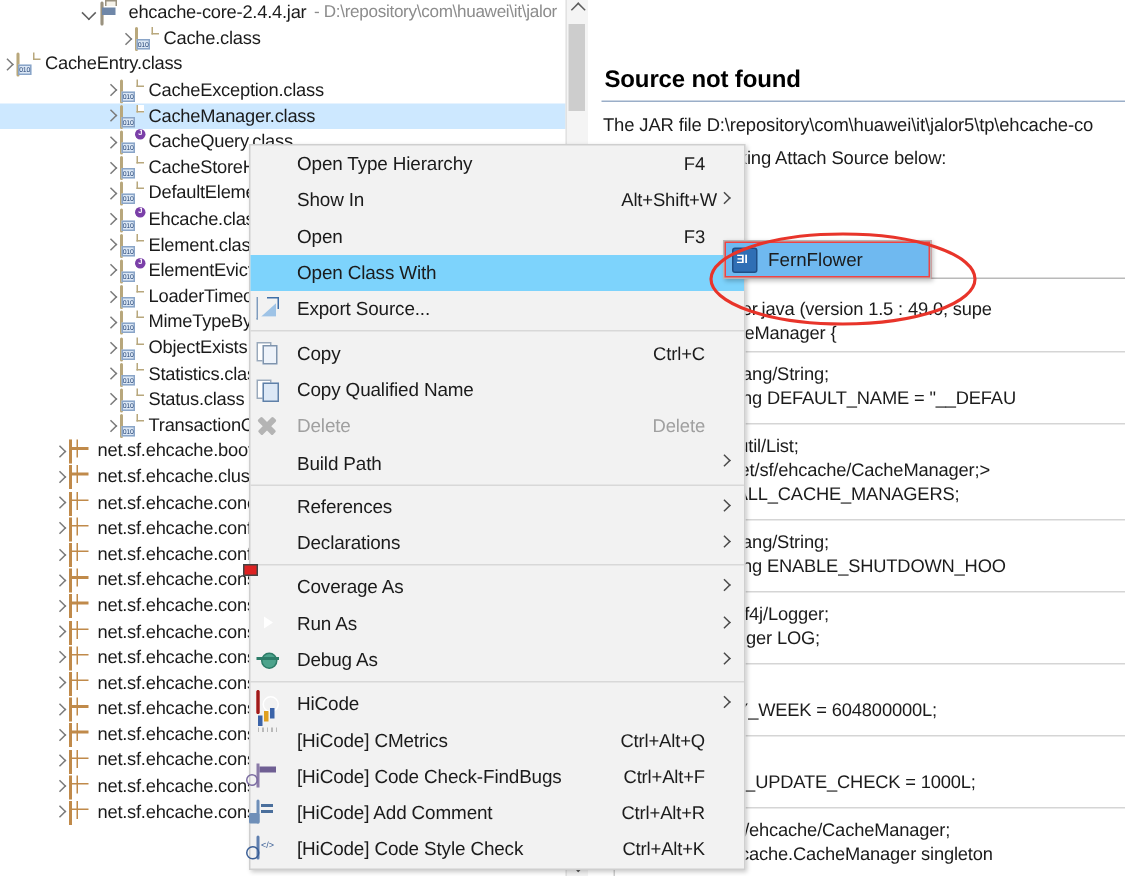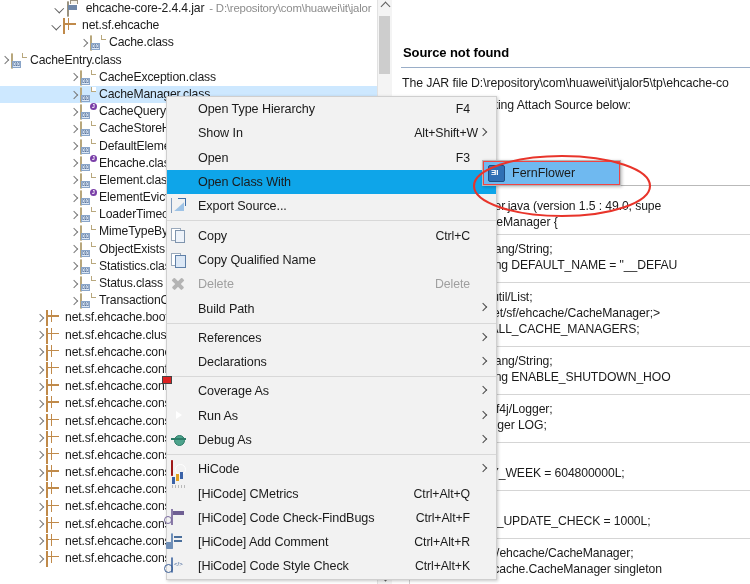--- a/index.html
+++ b/index.html
@@ -61,39 +61,39 @@
   #tree-scroll .thumb{position:absolute;top:16px;left:1px;width:11px;height:58px;background:#cdcdcd;}
   #tree-scroll .arrow-dn{position:absolute;bottom:4px;left:4px;width:6px;height:6px;
       border-right:1.4px solid #5d5d5d;border-bottom:1.4px solid #5d5d5d;transform:rotate(45deg);}
 
   .panel-divider{position:absolute;left:392px;top:0;width:6px;height:584px;background:#ffffff;}
 
   
   #source-panel{
     position:absolute;left:398px;top:0;width:352px;height:584px;background:#ffffff;overflow:hidden;
   }
-  #src-title{position:absolute;left:5px;top:45px;font-size:13px;font-weight:bold;color:#000;letter-spacing:-0.1px;}
+  #src-title{position:absolute;left:5px;top:45px;font-size:16px;font-weight:bold;color:#000;letter-spacing:-0.1px;}
   #src-rule{position:absolute;left:3px;top:67px;width:349px;height:1px;background:#9aaec8;}
   #src-p1{position:absolute;left:4px;top:76px;font-size:12.3px;color:#1b1b1b;white-space:nowrap;letter-spacing:-0.1px;}
   #src-p2{position:absolute;left:4px;top:98px;font-size:12.3px;color:#1b1b1b;white-space:nowrap;letter-spacing:-0.1px;}
   #src-rule2{position:absolute;left:4px;top:185px;width:348px;height:1px;background:#b9b9b9;}
 
   #code-area{position:absolute;left:4px;top:190px;width:348px;height:394px;}
   #code-gutter{position:absolute;left:0;top:0;width:7px;height:394px;border-right:1px solid #cfcfcf;background:#ffffff;}
   .code-line{position:absolute;left:11px;white-space:nowrap;font-size:12.2px;color:#1b1b1b;letter-spacing:-0.1px;}
   .code-rule{position:absolute;left:11px;width:341px;height:1px;background:#d5d5d5;}
 
   
   #ctx-menu{
     position:absolute;left:166px;top:96px;width:329px;
     background:#f2f2f2;border:1px solid #cfcfcf;
     box-shadow:1px 1px 3px rgba(0,0,0,.22);
   }
   .mi{position:relative;height:24.3px;display:flex;align-items:center;cursor:default;}
-  .mi.hl{background:#0ea5e9;text-align:right;}
+  .mi.hl{background:#7dd3fc;text-align:right;}
   .mi-ico{position:absolute;left:4px;top:4px;width:16px;height:16px;}
   .mi-label{margin-left:31px;font-size:12.6px;color:#1b1b1b;letter-spacing:-0.1px;}
   .mi.disabled .mi-label,.mi.disabled .mi-key{color:#a0a0a0;}
   .mi-key{position:absolute;right:26px;font-size:12.3px;color:#1b1b1b;letter-spacing:-0.1px;}
   .mi-key.wide{right:18px;}
   .mi-arrow{position:absolute;right:10px;top:8px;width:5px;height:5px;
       border-right:1.3px solid #4a4a4a;border-bottom:1.3px solid #4a4a4a;transform:rotate(-45deg);}
   .msep{height:1px;background:#d8d8d8;margin:2px 0;}
 
   
@@ -157,25 +157,20 @@
 
 <div id="tree-panel">
 
   <div class="tree-row" style="padding-left:35px;justify-content:center;">
     <span class="twisty expanded"></span>
     <span class="tico"><span class="ico-jar"></span></span>
     <span class="tlabel">ehcache-core-2.4.4.jar</span>
     <span class="tsub">- D:\repository\com\huawei\it\jalor</span>
   </div>
 
-  <div class="tree-row" style="padding-left:52px;">
-    <span class="twisty expanded"></span>
-    <span class="tico"><span class="ico-pkg"></span></span>
-    <span class="tlabel">net.sf.ehcache</span>
-  </div>
 
   <div id="class-rows">
       <div class="tree-row" style="padding-left: 69px; margin-left: 10px;">
         <span class="twisty collapsed"></span>
         <span class="tico"><span class="ico-class"></span></span>
         <span class="tlabel">Cache.class</span>
       </div>
       <div class="tree-row" style="">
         <span class="twisty collapsed"></span>
         <span class="tico"><span class="ico-class"></span></span>

